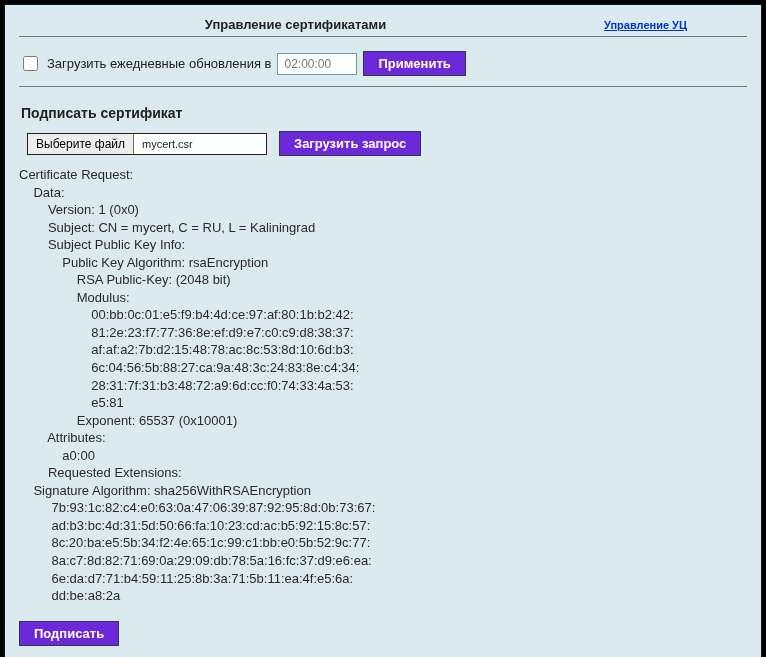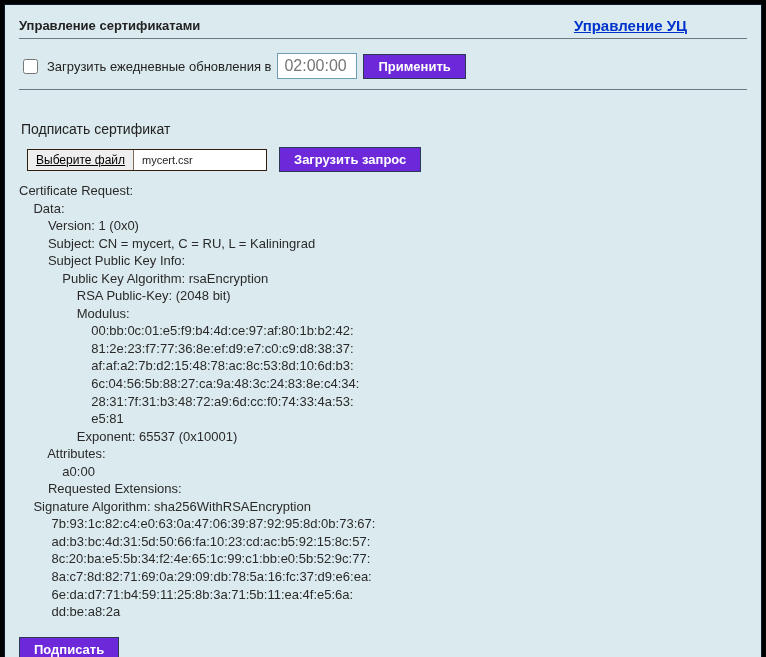--- a/index.html
+++ b/index.html
@@ -27,30 +27,30 @@
   }
   .header-row {
     display: flex;
     justify-content: space-between;
     align-items: center;
     padding: 2px 0 4px 0;
     border-bottom: 1px solid #6b7a80;
   }
   .header-title {
     flex: 1;
-    text-align: left;
+    text-align: center;
     font-weight: bold;
     font-size: 13px;
     color: #222;
   }
   .header-link {
     color: #0033cc;
     font-weight: bold;
     text-decoration: underline;
-    font-size: 15px;
+    font-size: 11px;
     white-space: nowrap;
     padding-right: 60px;
     margin-left: 32px;
   }
   .row-daily {
     display: flex;
     align-items: center;
     gap: 6px;
     padding: 14px 0 10px 0;
     border-bottom: 1px solid #6b7a80;
@@ -58,35 +58,35 @@
   }
   .row-daily input[type="checkbox"]{
     width: 15px; height: 15px;
   }
   .time-input {
     width: 80px;
     padding: 3px 6px;
     border: 1px solid #6e9db3;
     background: #fff;
     color: #ec4899;
-    font-size: 16px;
+    font-size: 12px;
   }
   .btn {
     background: #6d28d9;
     color: #fff;
     border: 1px solid #2a3a52;
     padding: 4px 14px;
     font-size: 13px;
     font-weight: bold;
     cursor: pointer;
   }
   .section-title {
-    font-weight: normal;
+    font-weight: bold;
     font-size: 14px;
-    margin: 31px 0 10px 2px;
+    margin: 18px 0 10px 2px;
   }
   .file-row {
     display: flex;
     align-items: center;
     gap: 12px;
     margin-bottom: 10px;
     padding-left: 8px;
   }
   .file-picker {
     display: flex;
@@ -98,21 +98,20 @@
     overflow: hidden;
   }
   .file-btn {
     background: #eee;
     border: none;
     border-right: 1px solid #7a6a58;
     padding: 2px 8px;
     font-size: 12px;
     height: 100%;
     cursor: pointer;
-    text-decoration: underline;
   }
   .file-name {
     padding: 0 8px;
     font-size: 11px;
     color: #222;
   }
   pre.cert {
     font-family: Liberation Sans, sans-serif;
     font-size: 13px;
     line-height: 1.35;

